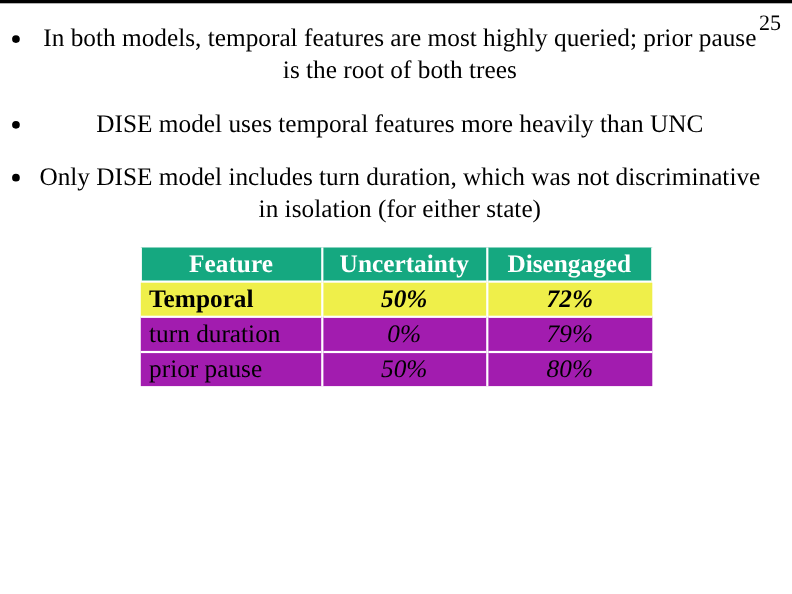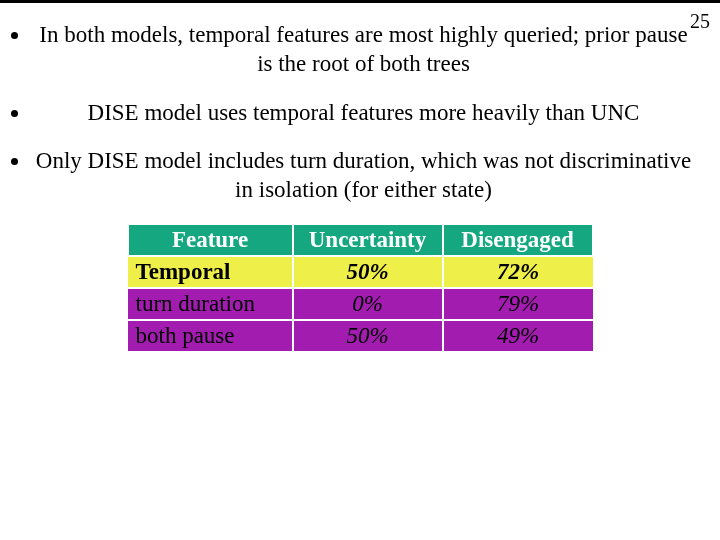--- a/index.html
+++ b/index.html
@@ -45,20 +45,20 @@
           <td class="feat"><b>Temporal</b></td>
           <td class="val"><b>50%</b></td>
           <td class="val"><b>72%</b></td>
         </tr>
         <tr class="sub">
           <td class="feat">turn duration</td>
           <td class="val">0%</td>
           <td class="val">79%</td>
         </tr>
         <tr class="sub">
-          <td class="feat">both pause</td>
+          <td class="feat">prior pause</td>
           <td class="val">50%</td>
-          <td class="val">49%</td>
+          <td class="val">80%</td>
         </tr>
       </tbody>
     </table>
   </div>
 </div>
 
 </body></html>

